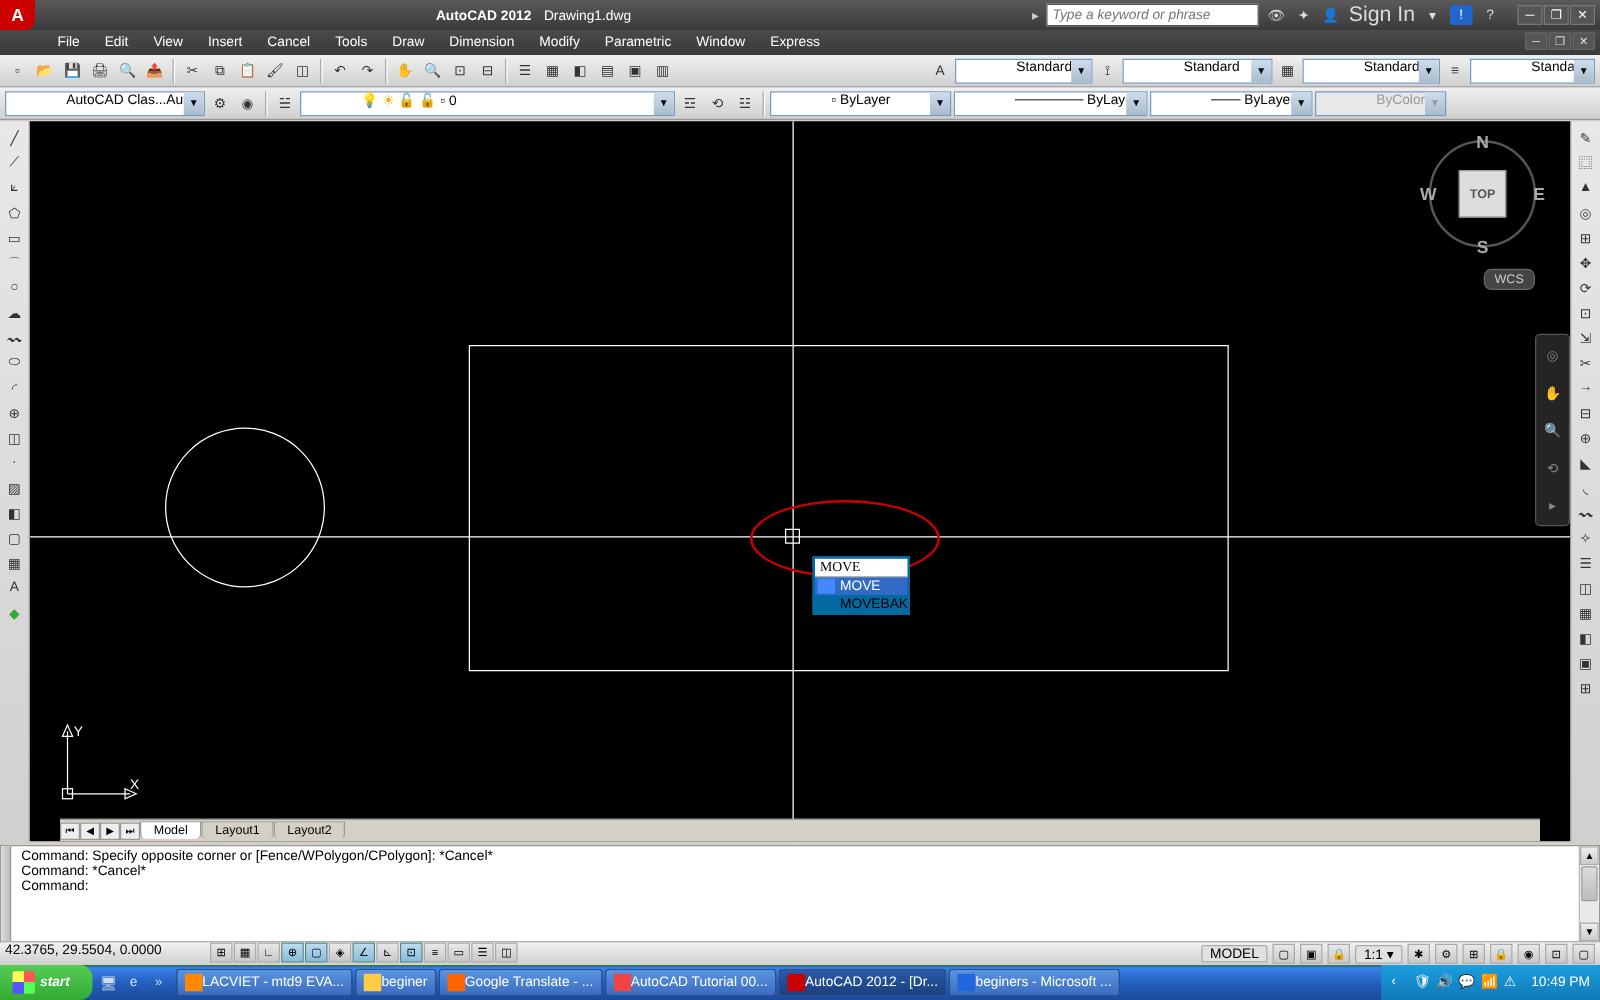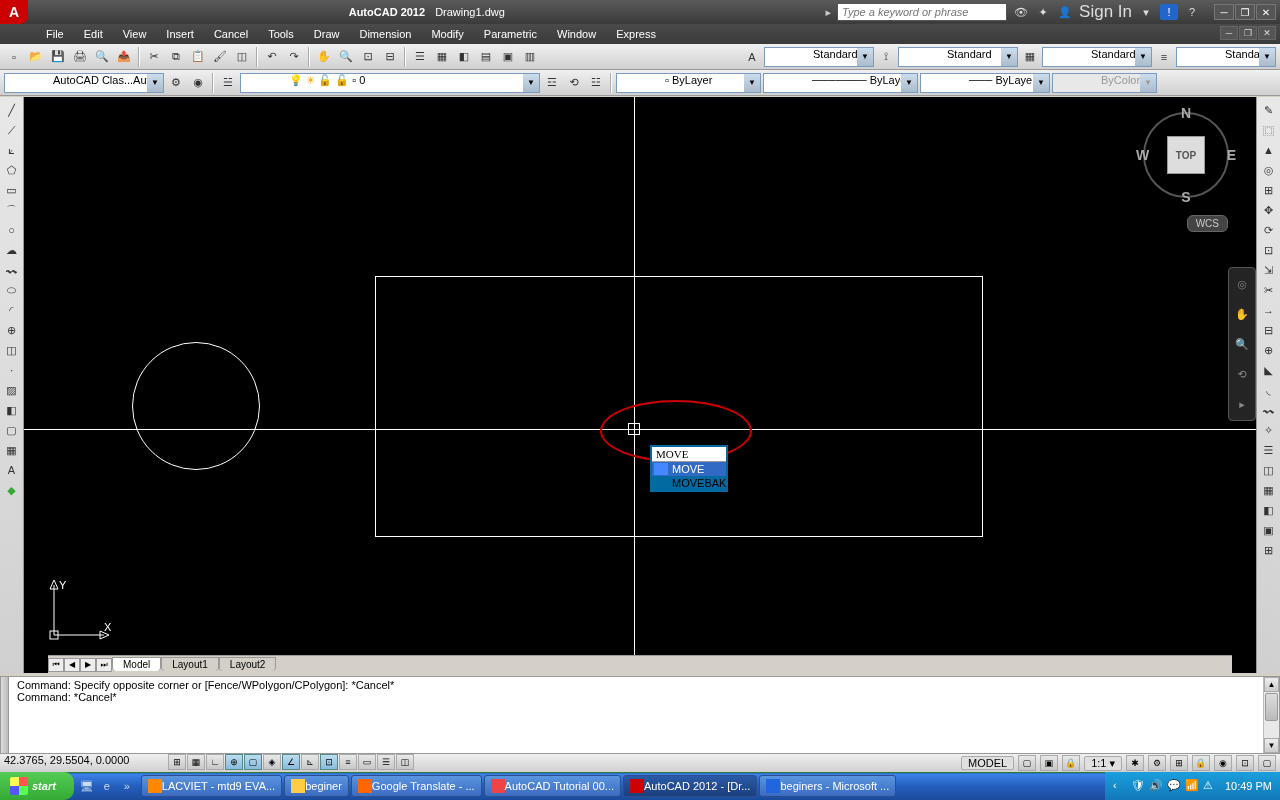--- a/index.html
+++ b/index.html
@@ -357,20 +357,21 @@
     <div class="tb-btn">⊞</div>
   </div>
 </div>
 
 <div class="cmd-window">
   <div class="cmd-handle"></div>
   <div style="margin-left:10px">
   <div class="line">Command: Specify opposite corner or [Fence/WPolygon/CPolygon]: *Cancel*</div>
   <div class="line">Command: *Cancel*</div>
   <div class="line"></div>
+  <div class="line">Command:</div>
   </div>
   <div class="cmd-scroll">
     <div class="arr">▲</div>
     <div class="thumb"></div>
     <div class="arr" style="position:absolute;bottom:0;left:0;right:0">▼</div>
   </div>
 </div>
 
 <div class="statusbar">
   <div class="status-coords">42.3765, 29.5504, 0.0000</div>

